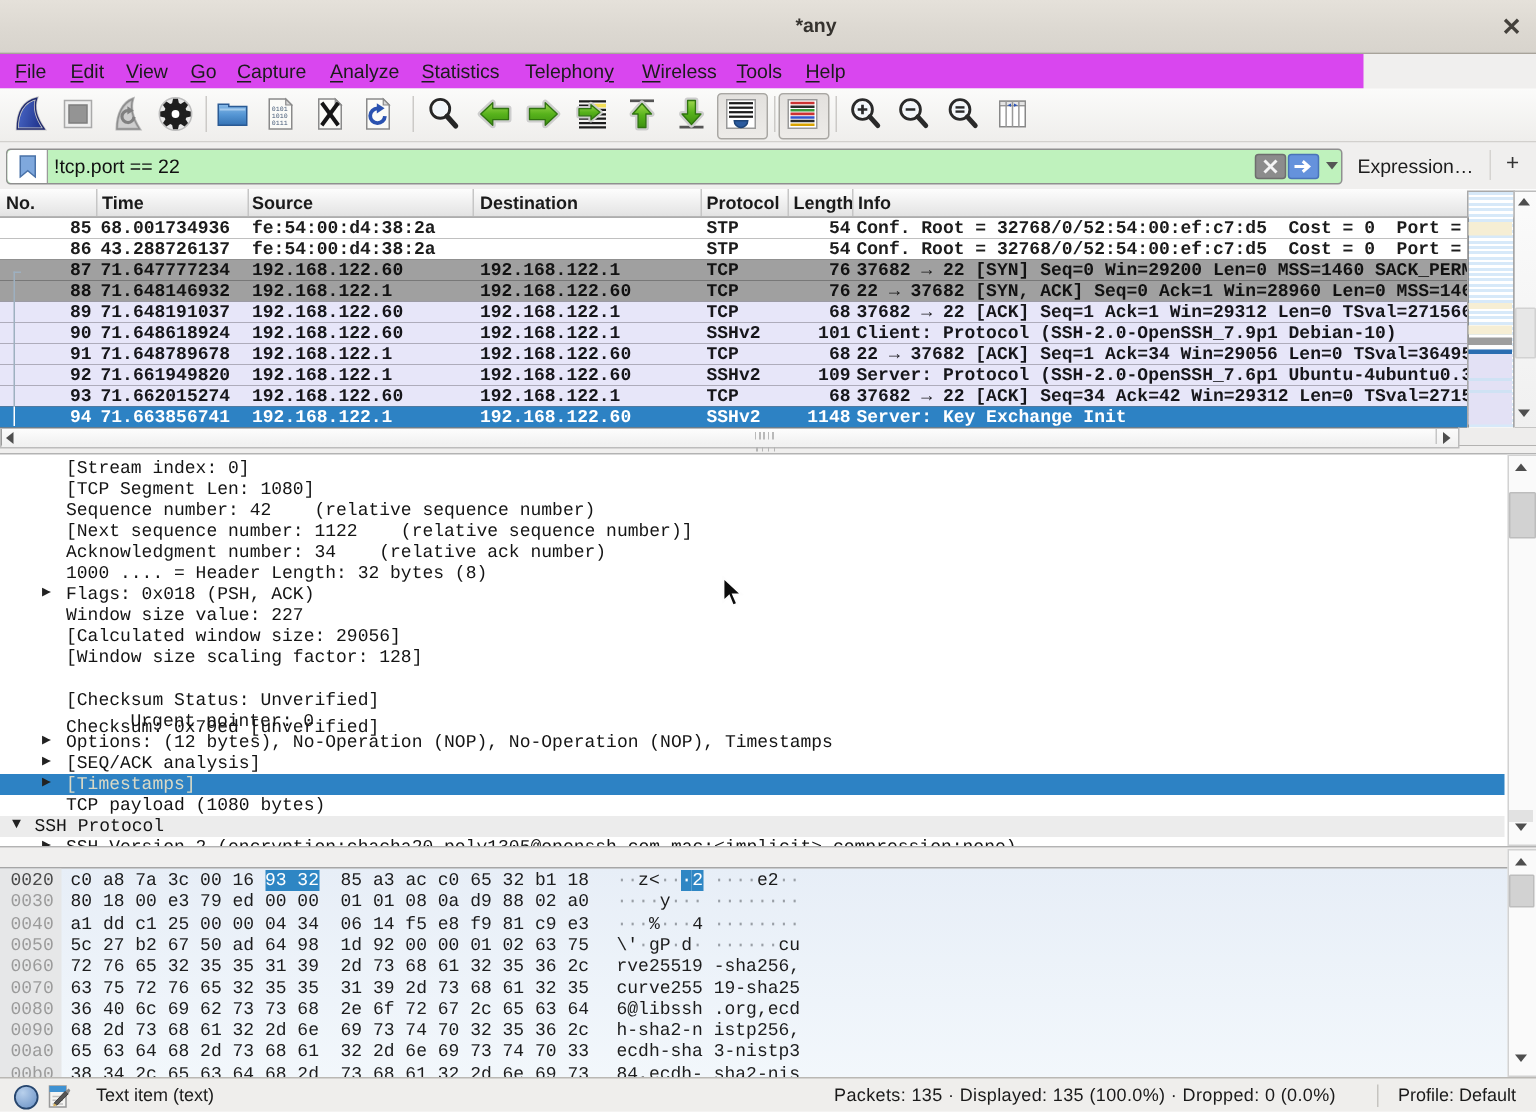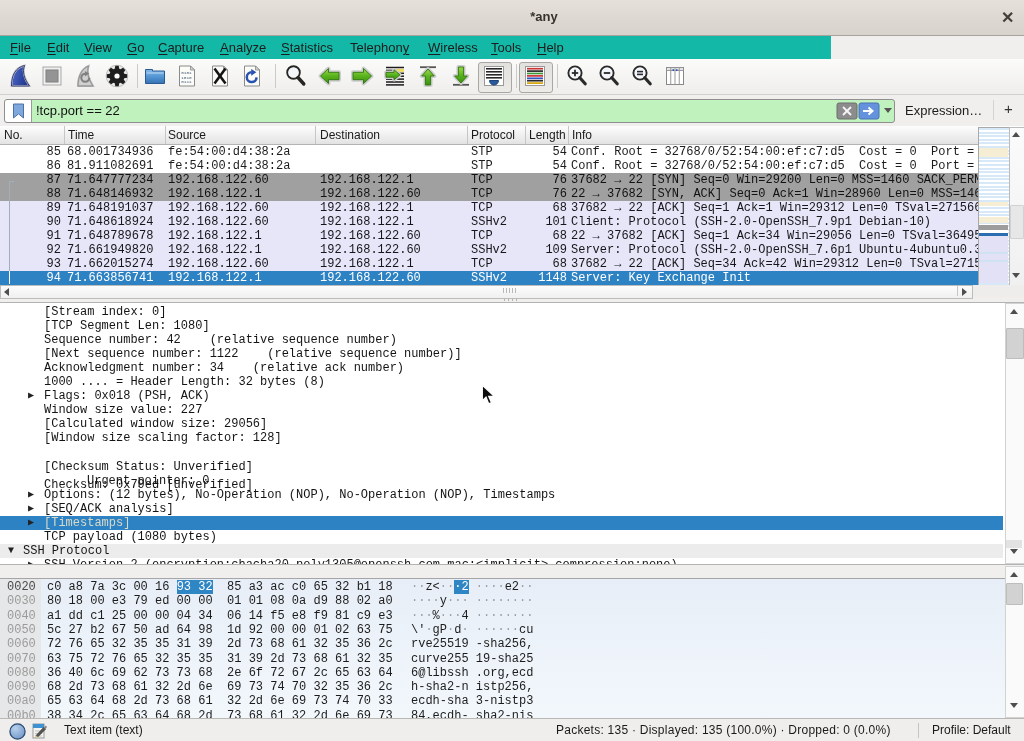--- a/index.html
+++ b/index.html
@@ -3,42 +3,42 @@
 html,body{margin:0;padding:0;}
 #win{position:relative;width:1024px;height:741px;background:#f0efee;overflow:hidden;
   font-family:"Liberation Sans",sans-serif;-webkit-font-smoothing:antialiased;}
 .abs{position:absolute;}
 .mono{font-family:"Liberation Mono",monospace;font-size:12px;white-space:pre;}
 
 #title{left:0;top:0;width:1024px;height:35px;background:linear-gradient(#e5e1da 0%,#dcd8d1 60%,#d8d4cd 100%);border-bottom:1px solid #a8a39a;}
 #title .t{left:0;width:1024px;top:9px;text-align:center;font-size:13px;font-weight:bold;color:#35322e;padding-left:32px;}
 #title .x{left:1001px;top:8px;font-size:16px;font-weight:bold;color:#44413c;}
 
-#menu{left:0;top:36px;width:831px;height:23px;background:#14b8a6;font-size:13px;color:#1c1c1c;text-align:right;}
+#menu{left:0;top:36px;width:909px;height:23px;background:#d946ef;font-size:13px;color:#1c1c1c;text-align:right;}
 #menu span{position:absolute;top:4px;}
 #menu u{text-decoration:underline;text-underline-offset:2px;}
 
 #tools{left:0;top:59px;width:1024px;height:35px;background:linear-gradient(#fbfbfa,#efeeec);border-bottom:1px solid #d2d0cd;}
 .tsep{position:absolute;top:5px;width:1px;height:24px;background:#cccac7;}
 .ticon{position:absolute;top:5px;}
 .tbox{position:absolute;top:3px;width:32px;height:29px;background:linear-gradient(#e3e1de,#edebe8);border:1px solid #a9a7a3;border-radius:3px;}
 
 #fbar{left:0;top:95px;width:1024px;height:31px;background:#f0efee;}
 #fbox{left:4px;top:4px;width:889px;height:22px;background:#bff2bd;border:1px solid #8f8f8f;border-radius:3px;}
 #fbook{left:0;top:0;width:26px;height:22px;background:#fff;border-right:1px solid #9a9a9a;border-radius:3px 0 0 3px;}
 #ftext{left:31px;top:3px;font-size:13px;color:#111;}
 .fbtn{position:absolute;top:2px;width:22px;height:18px;border-radius:3px;}
 #fx{left:831px;}
 #fgo{left:853px;}
 #fdrop{left:879px;top:8px;width:0;height:0;border-left:4px solid transparent;border-right:4px solid transparent;border-top:5px solid #555;}
 #fexpr{left:905px;top:8px;font-size:13px;color:#1c1c1c;}
 #fsep2{left:993px;top:5px;width:1px;height:20px;background:#d5d3d0;}
 #fplus{left:1004px;top:5px;font-size:15px;color:#333;}
 
-#plist{left:0;top:126px;width:1024px;height:171px;background:#000000;}
+#plist{left:0;top:126px;width:1024px;height:171px;background:#000000;font-weight:bold;}
 #phead{left:0;top:0;width:1024px;height:18px;background:linear-gradient(#fdfdfd,#e7e7e7 85%,#e2e2e2);border-bottom:1px solid #b4b4b4;font-size:12px;color:#1a1a1a;}
 #phead span{position:absolute;top:2px;}
 .hsep{position:absolute;top:0;width:1px;height:18px;background:#c6c6c6;}
 .prow{position:absolute;left:0;width:978px;height:14px;overflow:hidden;}
 .prow span{position:absolute;top:0;line-height:14px;}
 .c0{left:0;width:61px;text-align:right;}
 .c1{left:67px;}.c2{left:168px;}.c3{left:320px;}.c4{left:471px;}
 .c5{left:500px;width:67px;text-align:right;}
 .c6{left:571px;}
 .rw{background:#fff;color:#1c1c1c;}
@@ -314,21 +314,21 @@
       <span style="left:572px">Info</span>
       <div class="hsep" style="left:64px"></div>
         <div class="hsep" style="left:165px"></div>
       <div class="hsep" style="left:315px"></div>
         <div class="hsep" style="left:467px"></div>
       <div class="hsep" style="left:525px"></div>
         <div class="hsep" style="left:568px"></div>
     </div>
     <div id="rows">
         <div class="prow mono rw" style="top:18.5px"><span class="c0">85</span><span class="c1">68.001734936</span><span class="c2">fe:54:00:d4:38:2a</span><span class="c3"></span><span class="c4">STP</span><span class="c5">54</span><span class="c6">Conf. Root = 32768/0/52:54:00:ef:c7:d5  Cost = 0  Port = 0x8001</span></div>
-<div class="prow mono rw" style="top:32.5px"><span class="c0">86</span><span class="c1">81.911082691</span><span class="c2">fe:54:00:d4:38:2a</span><span class="c3"></span><span class="c4">STP</span><span class="c5">54</span><span class="c6">Conf. Root = 32768/0/52:54:00:ef:c7:d5  Cost = 0  Port = 0x8001</span></div>
+<div class="prow mono rw" style="top:32.5px"><span class="c0">86</span><span class="c1">43.288726137</span><span class="c2">fe:54:00:d4:38:2a</span><span class="c3"></span><span class="c4">STP</span><span class="c5">54</span><span class="c6">Conf. Root = 32768/0/52:54:00:ef:c7:d5  Cost = 0  Port = 0x8001</span></div>
 <div class="prow mono rg" style="top:46.6px"><span class="c0">87</span><span class="c1">71.647777234</span><span class="c2">192.168.122.60</span><span class="c3">192.168.122.1</span><span class="c4">TCP</span><span class="c5">76</span><span class="c6">37682 → 22 [SYN] Seq=0 Win=29200 Len=0 MSS=1460 SACK_PERM=1 TSval=271</span></div>
 <div class="prow mono rg" style="top:60.7px"><span class="c0">88</span><span class="c1">71.648146932</span><span class="c2">192.168.122.1</span><span class="c3">192.168.122.60</span><span class="c4">TCP</span><span class="c5">76</span><span class="c6">22 → 37682 [SYN, ACK] Seq=0 Ack=1 Win=28960 Len=0 MSS=1460 SACK_PE</span></div>
 <div class="prow mono rl" style="top:74.7px"><span class="c0">89</span><span class="c1">71.648191037</span><span class="c2">192.168.122.60</span><span class="c3">192.168.122.1</span><span class="c4">TCP</span><span class="c5">68</span><span class="c6">37682 → 22 [ACK] Seq=1 Ack=1 Win=29312 Len=0 TSval=271566693 TSecr</span></div>
 <div class="prow mono rl" style="top:88.8px"><span class="c0">90</span><span class="c1">71.648618924</span><span class="c2">192.168.122.60</span><span class="c3">192.168.122.1</span><span class="c4">SSHv2</span><span class="c5">101</span><span class="c6">Client: Protocol (SSH-2.0-OpenSSH_7.9p1 Debian-10)</span></div>
 <div class="prow mono rl" style="top:102.8px"><span class="c0">91</span><span class="c1">71.648789678</span><span class="c2">192.168.122.1</span><span class="c3">192.168.122.60</span><span class="c4">TCP</span><span class="c5">68</span><span class="c6">22 → 37682 [ACK] Seq=1 Ack=34 Win=29056 Len=0 TSval=3649585013 TS</span></div>
 <div class="prow mono rl" style="top:116.9px"><span class="c0">92</span><span class="c1">71.661949820</span><span class="c2">192.168.122.1</span><span class="c3">192.168.122.60</span><span class="c4">SSHv2</span><span class="c5">109</span><span class="c6">Server: Protocol (SSH-2.0-OpenSSH_7.6p1 Ubuntu-4ubuntu0.3)</span></div>
 <div class="prow mono rl" style="top:130.9px"><span class="c0">93</span><span class="c1">71.662015274</span><span class="c2">192.168.122.60</span><span class="c3">192.168.122.1</span><span class="c4">TCP</span><span class="c5">68</span><span class="c6">37682 → 22 [ACK] Seq=34 Ack=42 Win=29312 Len=0 TSval=271566735 TS</span></div>
 <div class="prow mono rs" style="top:144.9px"><span class="c0">94</span><span class="c1">71.663856741</span><span class="c2">192.168.122.1</span><span class="c3">192.168.122.60</span><span class="c4">SSHv2</span><span class="c5">1148</span><span class="c6">Server: Key Exchange Init</span></div>
 <div class="abs" style="left:9px;top:55px;width:5px;height:1px;background:#9eb0c0"></div>
 <div class="abs" style="left:9px;top:55px;width:1px;height:90px;background:#9eb0c0"></div>

